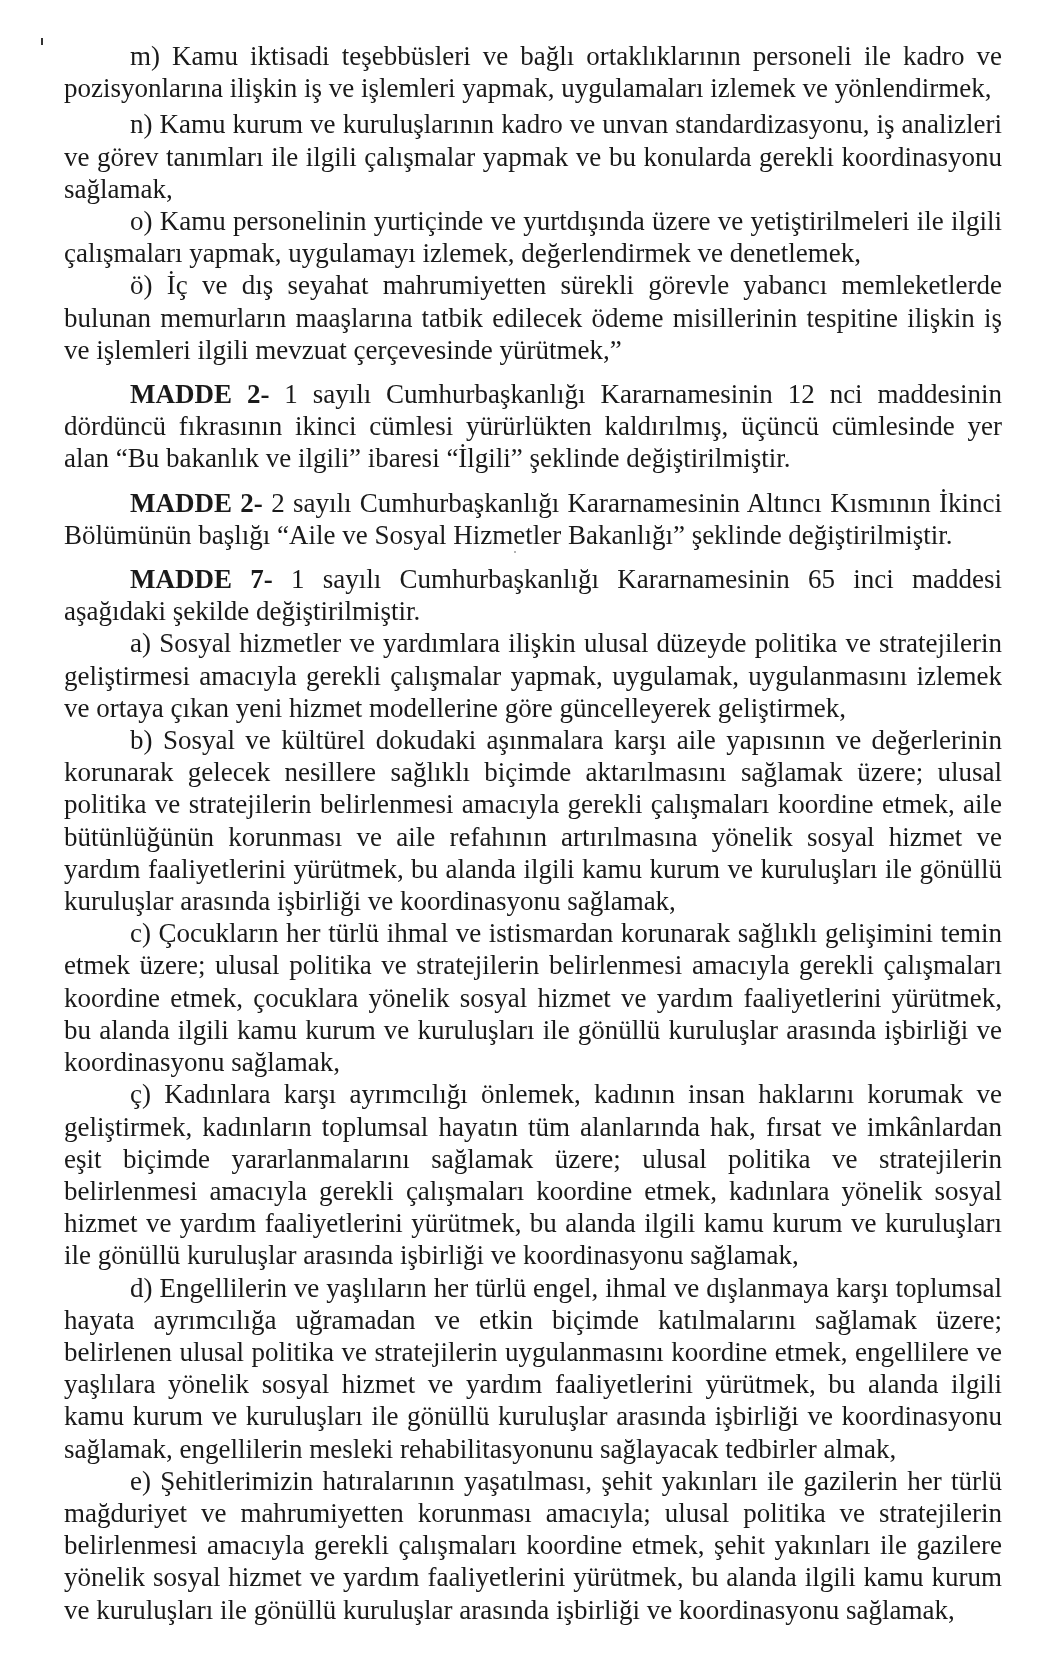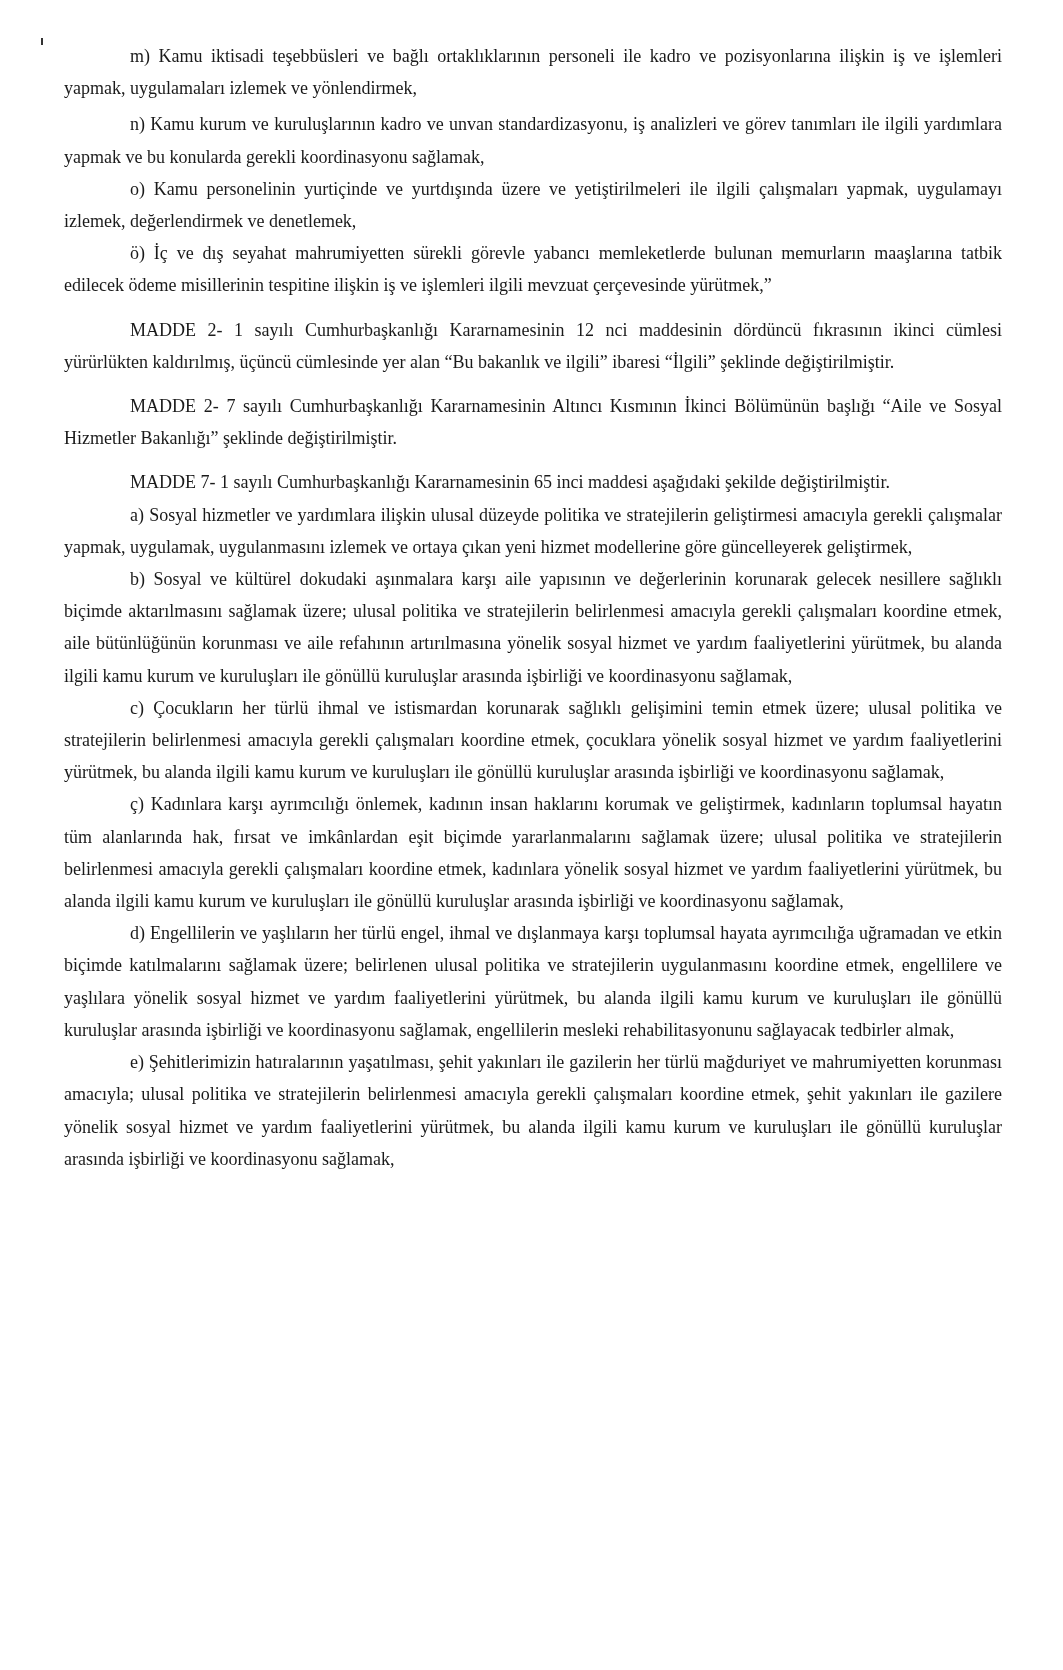--- a/index.html
+++ b/index.html
@@ -23,53 +23,53 @@
     }
     .mark {
       position: absolute;
       left: 41px;
       top: 38px;
       width: 2px;
       height: 7px;
       background: #333;
     }
     .para {
-      font-size: 18px;
+      font-size: 27px;
       line-height: 32.2px;
       text-align: justify;
       text-indent: 66px;
       margin: 0;
     }
     .para.gap { margin-top: 12px; }
     .para.gap-sm { margin-top: 4px; }
-    .madde-label { font-weight: normal; }
+    .madde-label { font-weight: bold; }
     .speck {
       position: absolute;
       width: 2px;
       height: 2px;
       background: #999;
       border-radius: 1px;
     }
   </style>
 </head>
 <body>
 
 <div class="mark"></div>
 <div class="speck" style="left:514px;top:551px;"></div>
 
 <div class="page">
 
   <p class="para">m) Kamu iktisadi teşebbüsleri ve bağlı ortaklıklarının personeli ile kadro ve pozisyonlarına ilişkin iş ve işlemleri yapmak, uygulamaları izlemek ve yönlendirmek,</p>
-  <p class="para gap-sm">n) Kamu kurum ve kuruluşlarının kadro ve unvan standardizasyonu, iş analizleri ve görev tanımları ile ilgili yardımlara yapmak ve bu konularda gerekli koordinasyonu sağlamak,</p>
+  <p class="para gap-sm">n) Kamu kurum ve kuruluşlarının kadro ve unvan standardizasyonu, iş analizleri ve görev tanımları ile ilgili çalışmalar yapmak ve bu konularda gerekli koordinasyonu sağlamak,</p>
   <p class="para">o) Kamu personelinin yurtiçinde ve yurtdışında üzere ve yetiştirilmeleri ile ilgili çalışmaları yapmak, uygulamayı izlemek, değerlendirmek ve denetlemek,</p>
   <p class="para">ö) İç ve dış seyahat mahrumiyetten sürekli görevle yabancı memleketlerde bulunan memurların maaşlarına tatbik edilecek ödeme misillerinin tespitine ilişkin iş ve işlemleri ilgili mevzuat çerçevesinde yürütmek,”</p>
 
   <p class="para gap"><span class="madde-label">MADDE 2-</span><span> 1 sayılı Cumhurbaşkanlığı Kararnamesinin 12 nci maddesinin dördüncü fıkrasının ikinci cümlesi yürürlükten kaldırılmış, üçüncü cümlesinde yer alan “Bu bakanlık ve ilgili” ibaresi “İlgili” şeklinde değiştirilmiştir.</span></p>
 
-  <p class="para gap"><span class="madde-label">MADDE 2-</span><span> 7 sayılı Cumhurbaşkanlığı Kararnamesinin Altıncı Kısmının İkinci Bölümünün başlığı “Aile ve Sosyal Hizmetler Bakanlığı” şeklinde değiştirilmiştir.</span></p>
+  <p class="para gap"><span class="madde-label">MADDE 2-</span><span> 2 sayılı Cumhurbaşkanlığı Kararnamesinin Altıncı Kısmının İkinci Bölümünün başlığı “Aile ve Sosyal Hizmetler Bakanlığı” şeklinde değiştirilmiştir.</span></p>
 
   <p class="para gap"><span class="madde-label">MADDE 7-</span><span> 1 sayılı Cumhurbaşkanlığı Kararnamesinin 65 inci maddesi aşağıdaki şekilde değiştirilmiştir.</span></p>
 
   <p class="para">a) Sosyal hizmetler ve yardımlara ilişkin ulusal düzeyde politika ve stratejilerin geliştirmesi amacıyla gerekli çalışmalar yapmak, uygulamak, uygulanmasını izlemek ve ortaya çıkan yeni hizmet modellerine göre güncelleyerek geliştirmek,</p>
   <p class="para">b) Sosyal ve kültürel dokudaki aşınmalara karşı aile yapısının ve değerlerinin korunarak gelecek nesillere sağlıklı biçimde aktarılmasını sağlamak üzere; ulusal politika ve stratejilerin belirlenmesi amacıyla gerekli çalışmaları koordine etmek, aile bütünlüğünün korunması ve aile refahının artırılmasına yönelik sosyal hizmet ve yardım faaliyetlerini yürütmek, bu alanda ilgili kamu kurum ve kuruluşları ile gönüllü kuruluşlar arasında işbirliği ve koordinasyonu sağlamak,</p>
   <p class="para">c) Çocukların her türlü ihmal ve istismardan korunarak sağlıklı gelişimini temin etmek üzere; ulusal politika ve stratejilerin belirlenmesi amacıyla gerekli çalışmaları koordine etmek, çocuklara yönelik sosyal hizmet ve yardım faaliyetlerini yürütmek, bu alanda ilgili kamu kurum ve kuruluşları ile gönüllü kuruluşlar arasında işbirliği ve koordinasyonu sağlamak,</p>
   <p class="para">ç) Kadınlara karşı ayrımcılığı önlemek, kadının insan haklarını korumak ve geliştirmek, kadınların toplumsal hayatın tüm alanlarında hak, fırsat ve imkânlardan eşit biçimde yararlanmalarını sağlamak üzere; ulusal politika ve stratejilerin belirlenmesi amacıyla gerekli çalışmaları koordine etmek, kadınlara yönelik sosyal hizmet ve yardım faaliyetlerini yürütmek, bu alanda ilgili kamu kurum ve kuruluşları ile gönüllü kuruluşlar arasında işbirliği ve koordinasyonu sağlamak,</p>
   <p class="para">d) Engellilerin ve yaşlıların her türlü engel, ihmal ve dışlanmaya karşı toplumsal hayata ayrımcılığa uğramadan ve etkin biçimde katılmalarını sağlamak üzere; belirlenen ulusal politika ve stratejilerin uygulanmasını koordine etmek, engellilere ve yaşlılara yönelik sosyal hizmet ve yardım faaliyetlerini yürütmek, bu alanda ilgili kamu kurum ve kuruluşları ile gönüllü kuruluşlar arasında işbirliği ve koordinasyonu sağlamak, engellilerin mesleki rehabilitasyonunu sağlayacak tedbirler almak,</p>
   <p class="para">e) Şehitlerimizin hatıralarının yaşatılması, şehit yakınları ile gazilerin her türlü mağduriyet ve mahrumiyetten korunması amacıyla; ulusal politika ve stratejilerin belirlenmesi amacıyla gerekli çalışmaları koordine etmek, şehit yakınları ile gazilere yönelik sosyal hizmet ve yardım faaliyetlerini yürütmek, bu alanda ilgili kamu kurum ve kuruluşları ile gönüllü kuruluşlar arasında işbirliği ve koordinasyonu sağlamak,</p>
 

